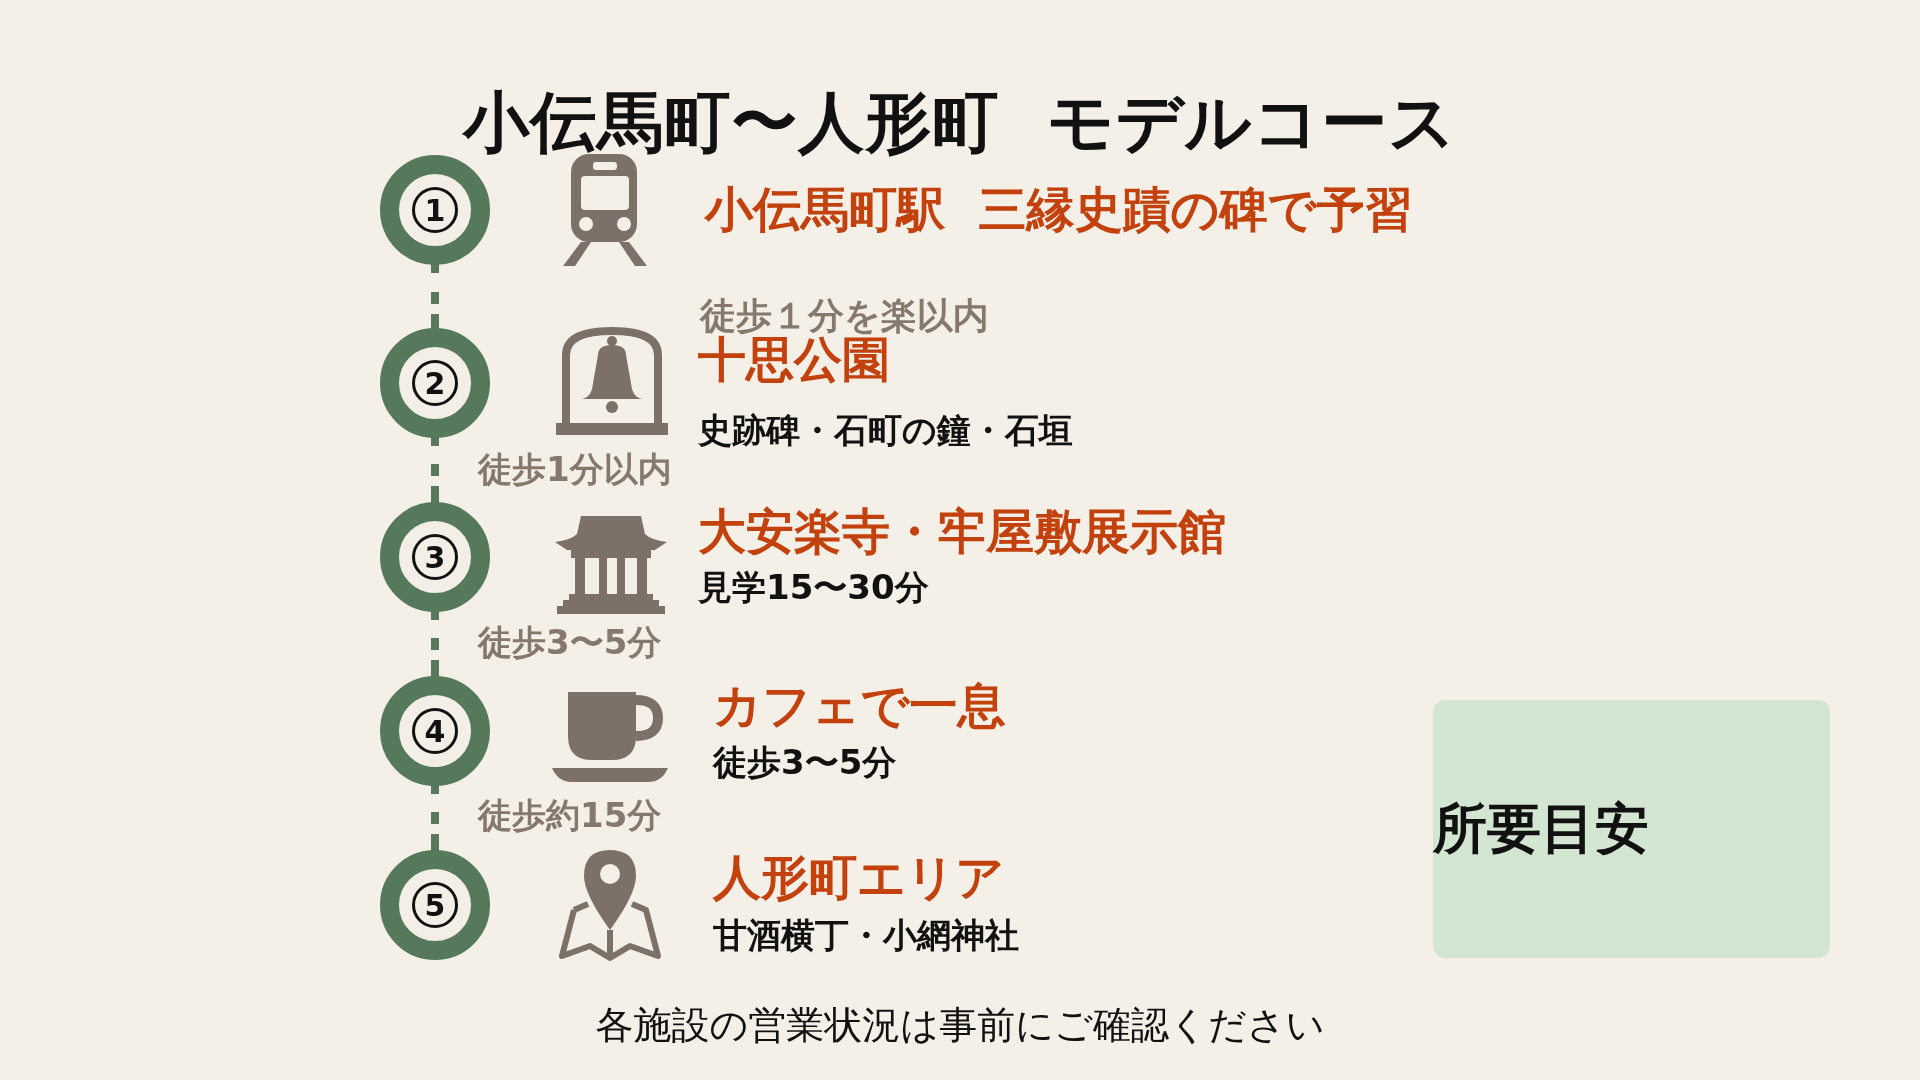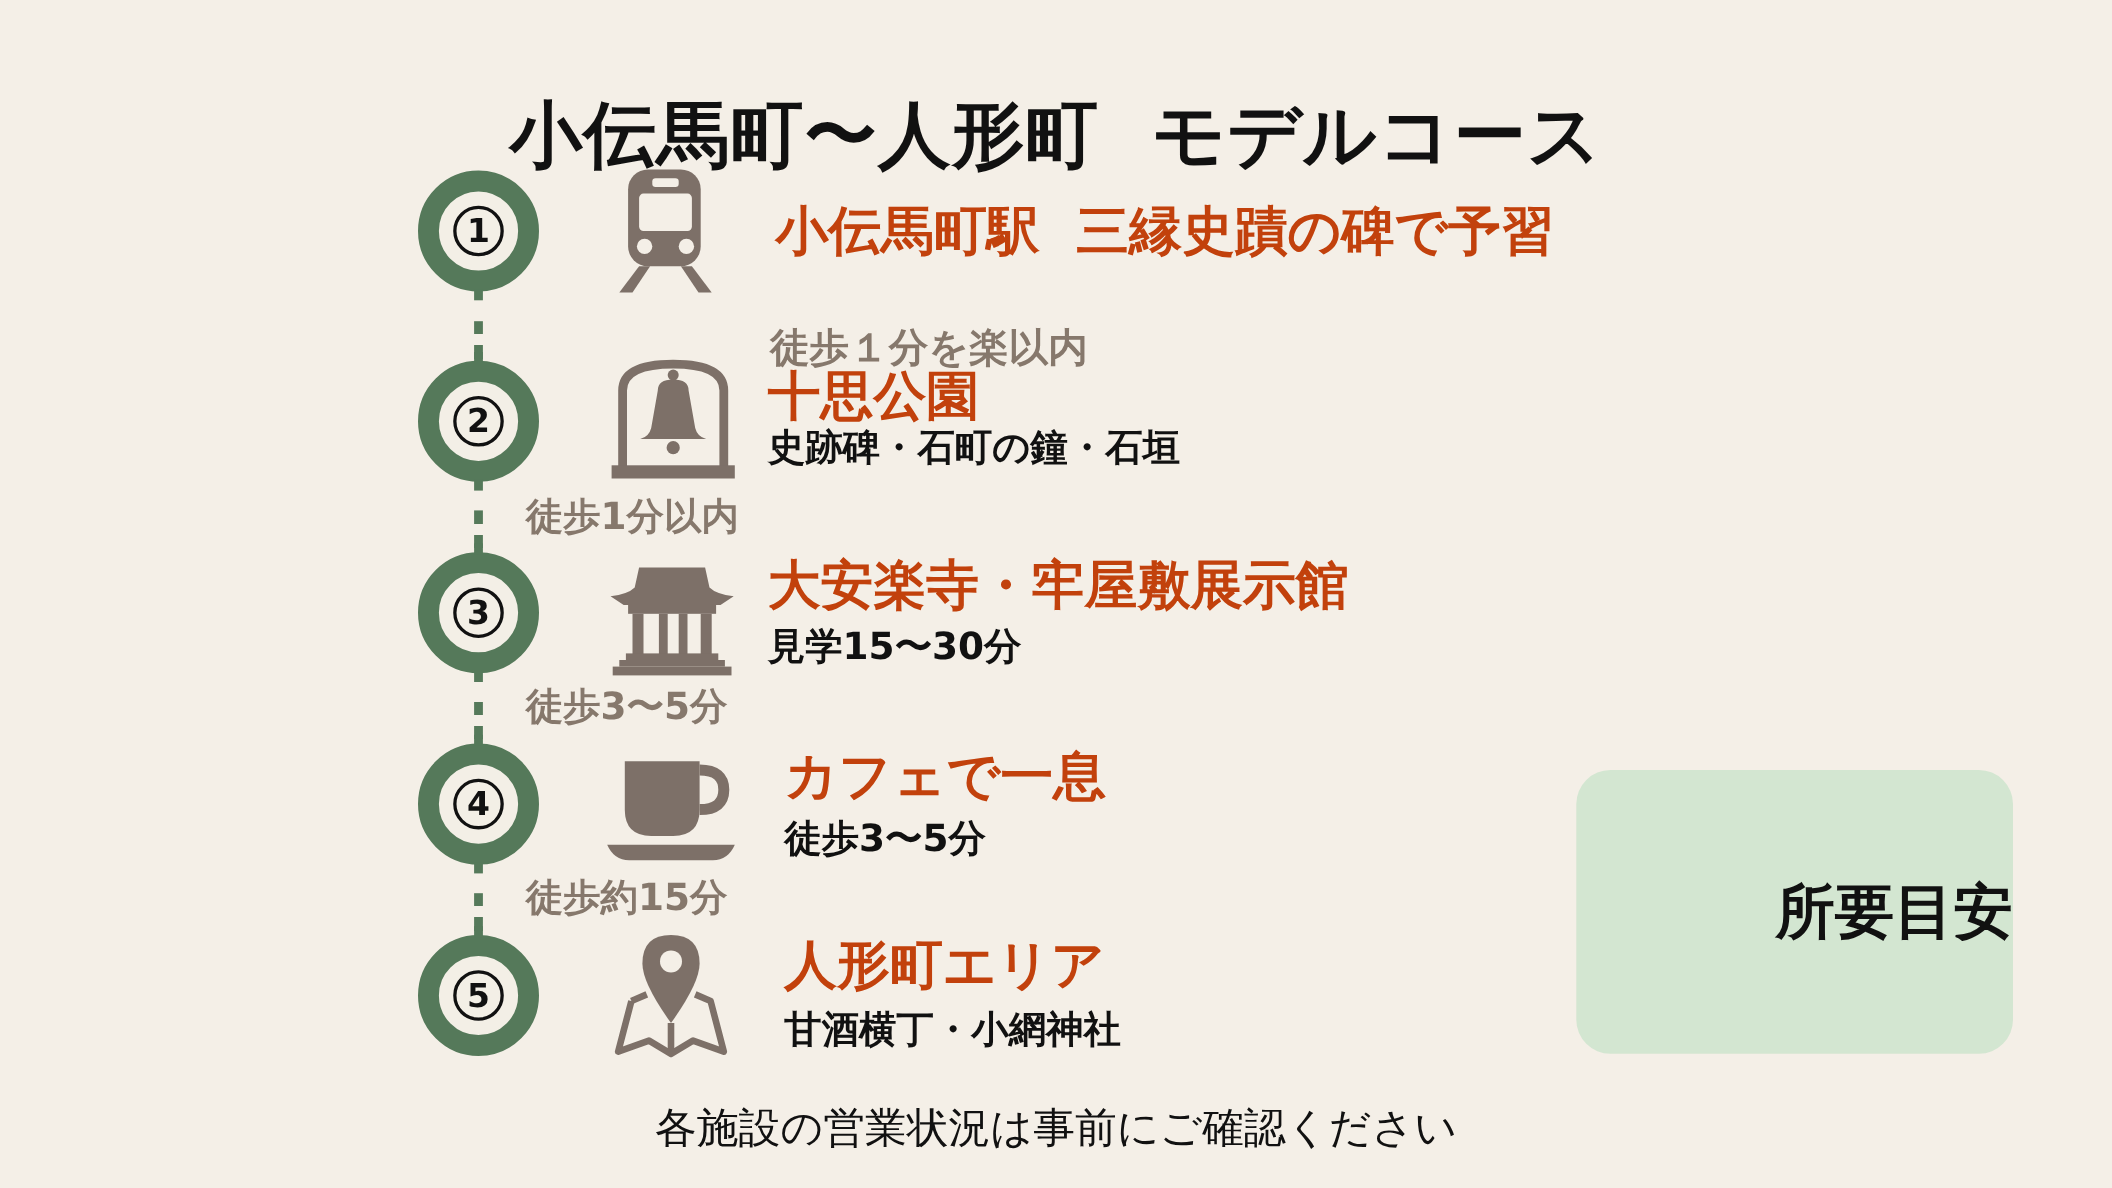--- a/index.html
+++ b/index.html
@@ -43,22 +43,22 @@
     position: absolute; font-weight: bold; font-size: 48px; white-space: pre; color: #c2410c;
   }
   .step-sub {
     position: absolute; font-weight: bold; font-size: 34px; white-space: pre; color: #111;
   }
   .walk {
     position: absolute; font-weight: bold; font-size: 34px; color: #86786c; white-space: pre;
   }
   .duration {
     position: absolute; left: 1433px; top: 700px; width: 397px; height: 258px;
-    background: #d3e6d1; border-radius: 31px;
-    display: flex; flex-direction: column; align-items: flex-end; justify-content: center;
+    background: #d3e6d1; border-radius: 12px;
+    display: flex; flex-direction: column; align-items: flex-start; justify-content: center;
     font-weight: bold; font-size: 54px; line-height: 78px;
   }
   .footer {
     position: absolute; left: 0; width: 1920px; top: 1000px; text-align: center;
     font-weight: normal; font-size: 38px;
   }
 </style>
 </head>
 <body>
 
@@ -92,21 +92,21 @@
 <div class="icon" style="left:552px;top:325px;">
   <svg viewBox="0 0 120 120">
     <path d="M14 100 V30 Q14 6 60 6 Q106 6 106 30 V100" fill="none" stroke="#7d7068" stroke-width="8"></path>
     <rect x="4" y="98" width="112" height="12" fill="#7d7068"></rect>
     <circle cx="60" cy="16" r="5" fill="#7d7068"></circle>
     <path d="M46 30 Q46 20 60 20 Q74 20 74 30 L80 64 Q82 72 90 74 L30 74 Q38 72 40 64 Z" fill="#7d7068"></path>
     <circle cx="60" cy="82" r="6" fill="#7d7068"></circle>
   </svg>
 </div>
 <div class="step-title" style="left:698px;top:328px;">十思公園</div>
-<div class="step-sub" style="left:698px;top:384px;text-align:right;">史跡碑・石町の鐘・石垣</div>
+<div class="step-sub" style="left:698px;top:408px;text-align:right;">史跡碑・石町の鐘・石垣</div>
 <div class="walk" style="left:478px;top:447px;">徒歩1分以内</div>
 
 <div class="node" style="top:502px;">
   <div class="num">3</div>
 </div>
 <div class="icon" style="left:551px;top:500px;">
   <svg viewBox="0 0 120 120">
     <path d="M30 16 H90 L94 34 Q100 40 116 42 L104 50 H16 L4 42 Q20 40 26 34 Z" fill="#7d7068"></path>
     <rect x="20" y="50" width="80" height="8" fill="#7d7068"></rect>
     <rect x="24" y="58" width="10" height="38" fill="#7d7068"></rect>

